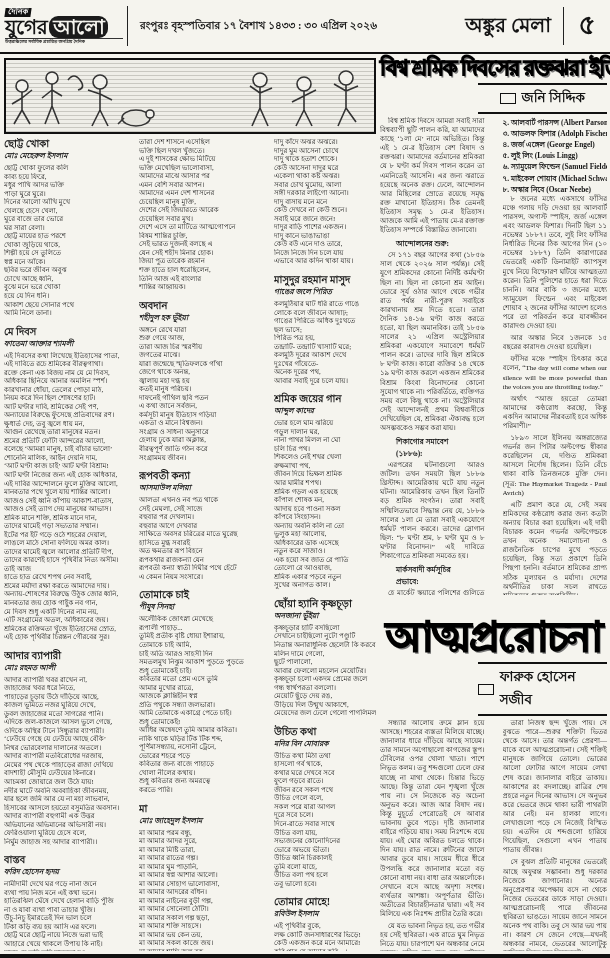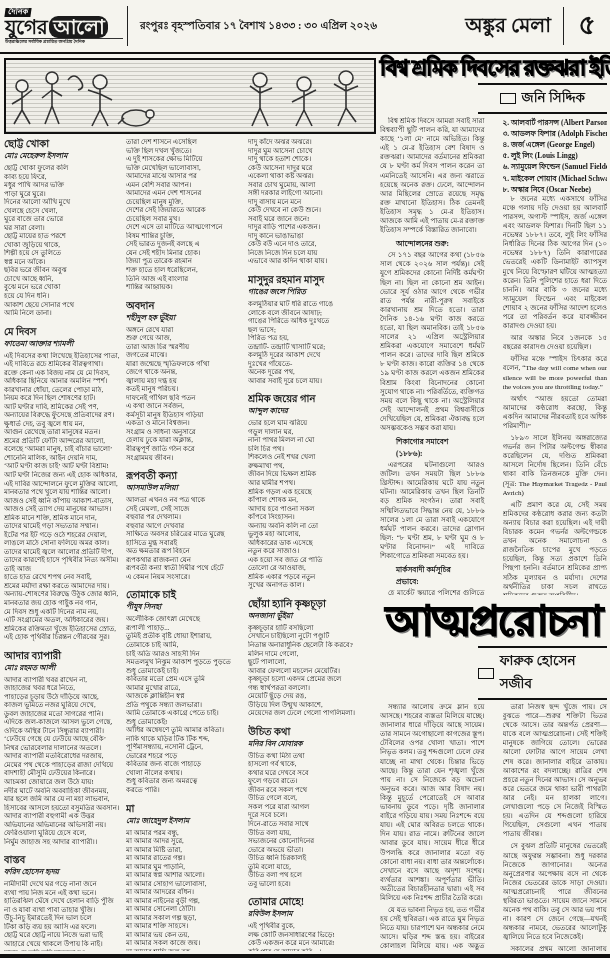--- a/index.html
+++ b/index.html
@@ -26,33 +26,33 @@
   
   .poetry{position:absolute;left:4px;top:58px;width:372px;bottom:7px;display:flex;flex-direction:column;}
   .banner{border:2px solid #111;height:72px;flex:0 0 72px;position:relative;overflow:hidden;
           background:repeating-linear-gradient(180deg,#efeee8 0 3px,#c9c8c1 3px 4px);
           display:flex;align-items:center;justify-content:center;}
   .banner-title{position:relative;z-index:2;text-align:center;font-weight:900;line-height:0.92;
                 font-size:26px;color:#101010;background:rgba(250,250,246,0.88);
                 padding:2px 12px;border-radius:10px;
                 text-shadow:-1px -1px 0 #fff,1px -1px 0 #fff,-1px 1px 0 #fff,1px 1px 0 #fff;}
   .banner svg{position:absolute;top:0;bottom:0;z-index:1;}
-  .poem-columns{flex:1;display:flex;gap:3px;padding-top:4px;overflow:hidden;}
+  .poem-columns{flex:1;display:flex;gap:16px;padding-top:4px;overflow:hidden;}
   .poem-col{width:119px;flex:0 0 119px;overflow:hidden;}
   .poem{margin-bottom:8px;}
   .poem-title{font-size:10px;font-weight:900;line-height:1.1;margin-bottom:1px;}
   .poem-author{font-size:7.5px;font-weight:bold;font-style:italic;margin-bottom:2px;}
   .poem-line{font-size:7px;line-height:1.22;white-space:nowrap;overflow:hidden;}
 
   
   .right{position:absolute;left:380px;top:56px;width:227px;bottom:7px;display:flex;flex-direction:column;}
   .display-head{font-weight:900;text-align:center;color:#efefec;-webkit-text-stroke:1.2px #000;
                 text-shadow:1.5px 1.5px 0 #777;font-size:21px;line-height:1;letter-spacing:-1px;
                 margin:2px 0 4px;white-space:nowrap;}
-  .story .display-head{font-size:41px;-webkit-text-stroke:1.6px #000;margin:6px 0 4px;letter-spacing:-2px;}
+  .story .display-head{font-size:41px;-webkit-text-stroke:1.6px #000;margin:22px 0 4px;letter-spacing:-2px;}
   .author-box{align-self:flex-end;width:57%;border-top:2.5px solid #111;border-bottom:2.5px solid #111;
               display:flex;align-items:center;justify-content:center;gap:6px;padding:2px 0;
               font-weight:900;font-size:13.5px;margin-bottom:3px;}
   .sq{width:14px;height:9px;border:1.8px solid #111;flex:0 0 14px;}
   .art-cols{display:flex;gap:18px;overflow:hidden;}
   .labor .art-cols{height:478px;flex:0 0 auto;}
   .story .art-cols{flex:1;}
   .art-col{flex:1;overflow:hidden;}
   .art-col .p{font-size:7px;line-height:1.3;text-align:justify;margin:0 0 3px;text-indent:8px;}
   .art-col .h{font-weight:900;font-size:7.4px;margin:2px 16px 1px;}

